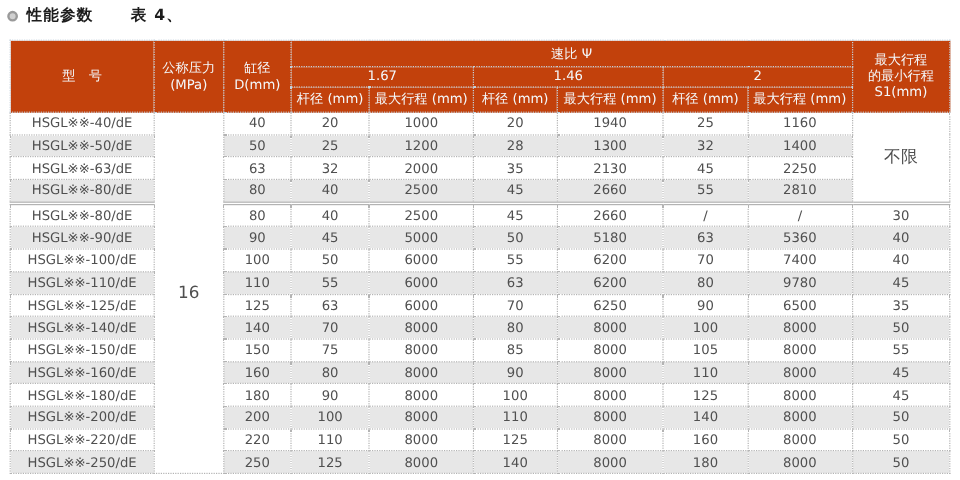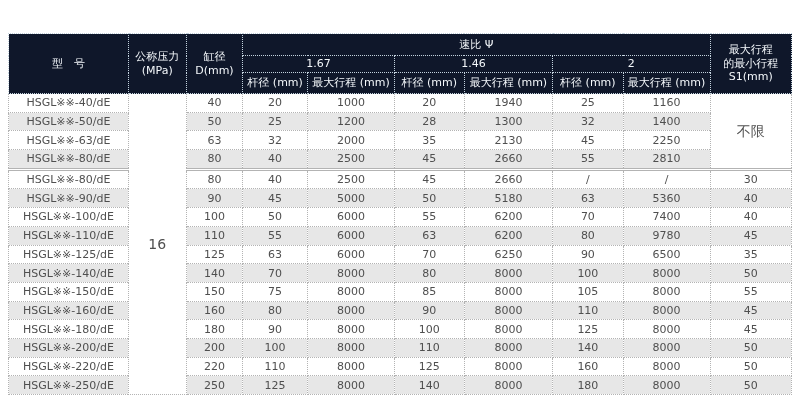--- a/index.html
+++ b/index.html
@@ -12,39 +12,44 @@
   .title-bar{position:absolute;top:4px;left:6px;display:flex;align-items:center;gap:7px;}
   .bullet{width:5px;height:5px;border:2px solid #9a9a9a;border-radius:50%;
           background:#d0d0d0;display:inline-block;}
   .title-text{font-size:13px;font-weight:600;color:#1c1c1c;letter-spacing:1px;}
   .table-label{font-size:13px;font-weight:600;color:#1c1c1c;margin-left:24px;letter-spacing:1px;}
 
   
   table.spec{position:absolute;top:33px;left:8px;width:784px;
              border-collapse:collapse;table-layout:fixed;
              border:1px dotted #b3b3b3;}
-  thead th{background:#0f172a;color:#f4f8fb;font-weight:400;
+  thead th{background:#c2410c;color:#f4f8fb;font-weight:400;
            border:1px dotted #c3d2de;font-size:11px;padding:0;
            white-space:pre-line;line-height:1.25;vertical-align:middle;}
   thead tr.r1 th{height:21px;}
   thead tr.r2 th{height:16px;}
   thead tr.r3 th{height:20px;}
   tbody td{border:1px dotted #b3b3b3;text-align:center;vertical-align:middle;
            font-size:11px;color:#4f4f4f;height:17.7px;padding:0;line-height:1;
            background:#fff;overflow:hidden;white-space:nowrap;}
   tbody tr:nth-child(even) td{background:#e7e7e7;}
   tbody td.merged{background:#fff !important;font-size:14px;}
   
   tbody tr:nth-child(5) td{border-top:3px double #b3b3b3;}
 </style>
 </head>
 <body>
 
 <div class="page">
 
+  <div class="title-bar">
+    <span class="bullet"></span>
+    <span class="title-text">性能参数</span>
+    <span class="table-label">表 4、</span>
+  </div>
 
   <table class="spec">
     <colgroup>
       <col style="width:15.3%">
         <col style="width:7.4%">
         <col style="width:7.2%">
       <col style="width:8.3%">
         <col style="width:11.1%">
       <col style="width:8.9%">
         <col style="width:11.3%">

